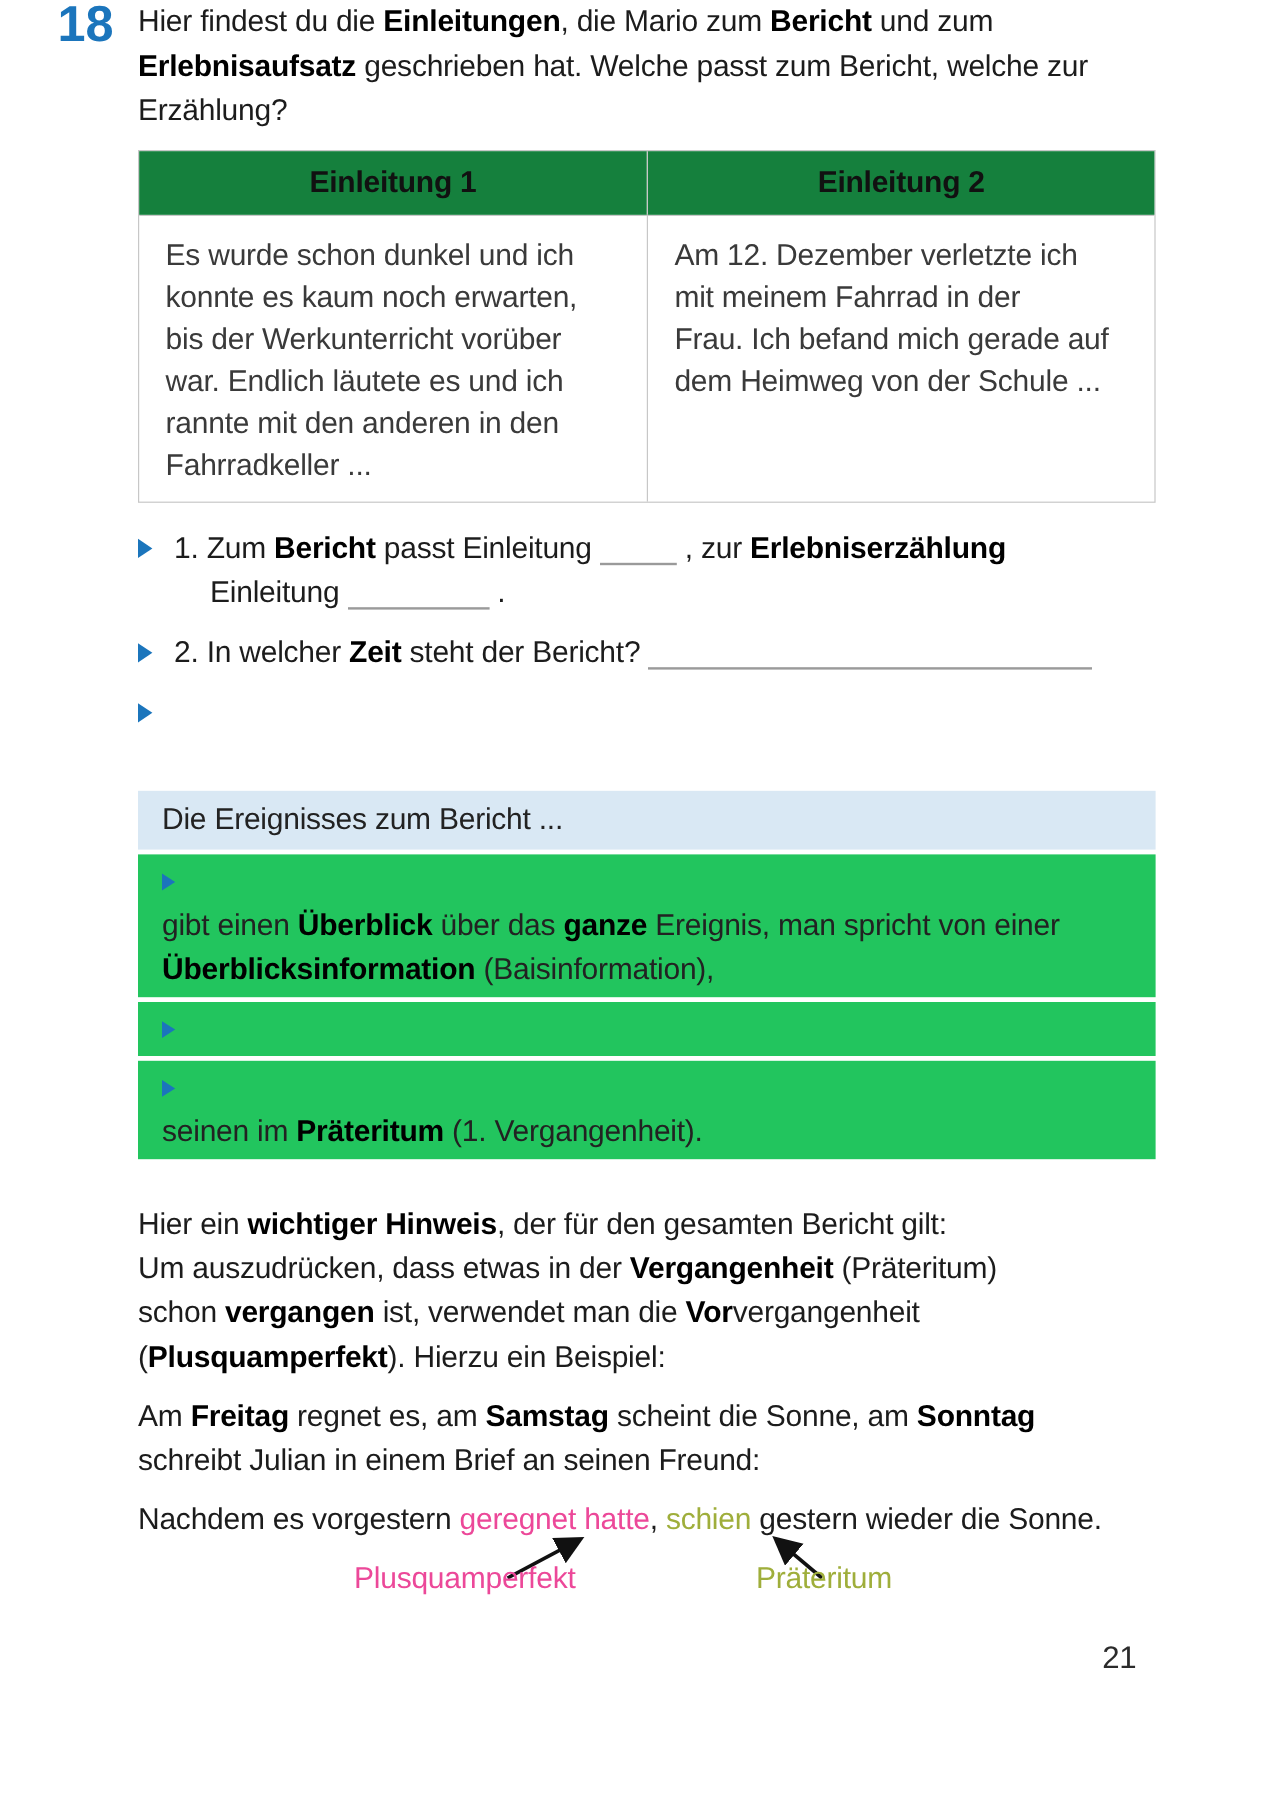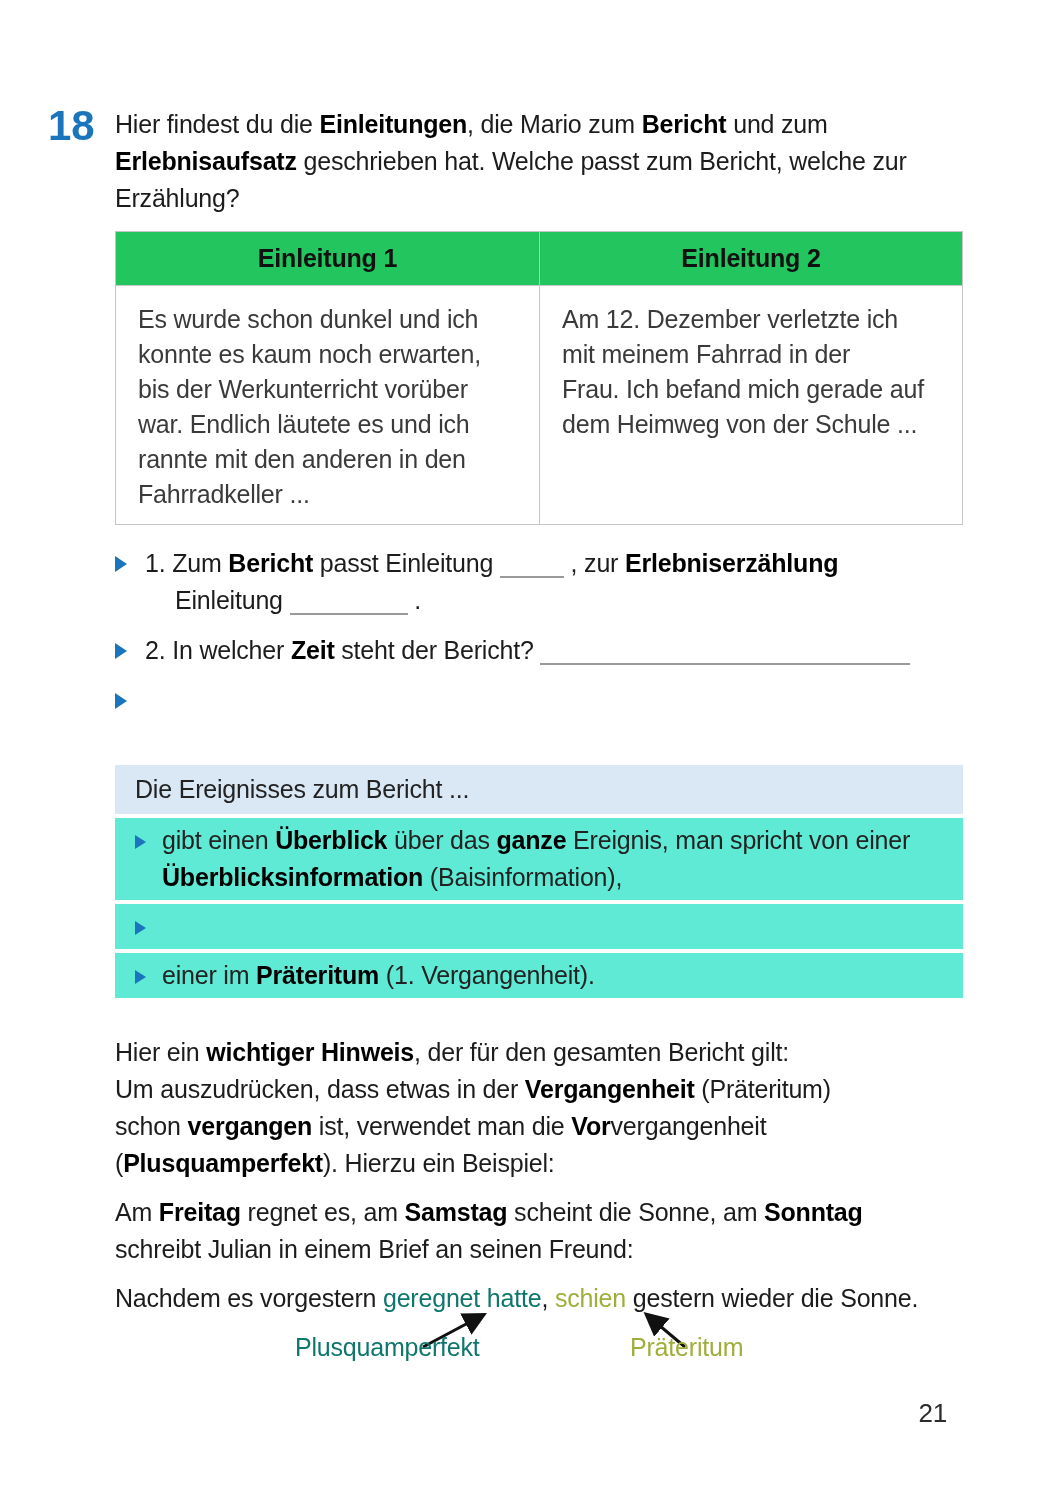--- a/index.html
+++ b/index.html
@@ -3,58 +3,58 @@
 <meta charset="utf-8">
 <style>
   html,body{margin:0;padding:0;background:#ffffff;}
   .page{
     width:1057px;height:1500px;position:relative;background:#ffffff;
     font-family:"Liberation Sans",sans-serif;
     font-size:25px;line-height:37px;color:#1c1c1c;letter-spacing:-0.2px;
     overflow:hidden;
   }
   .bold,.b{font-weight:700;color:#000;}
-  .magenta{color:#0f766e;}
+  .magenta{color:#ec4899;}
   .green{color:#9fae3b;}
   .line{white-space:nowrap;}
   .blank{display:inline-block;height:10px;border-bottom:2px solid #9a9a9a;vertical-align:-6px;}
   .bl-a{width:64px;}
   .bl-b{width:118px;}
   .bl-c{width:370px;}
   .bl-d{width:96px;}
 
   
-  .ex-head{display:flex;padding-top:106px;}
+  .ex-head{display:flex;}
   .ex-num{width:115px;box-sizing:border-box;padding-left:48px;
     font-size:42px;font-weight:700;color:#1b75bc;line-height:40px;}
   .ex-intro{width:860px;}
 
   
   .table{margin:14px 94px 0 115px;border:1px solid #c7c7c7;}
   .trow{display:flex;}
   .th,.td{width:50%;box-sizing:border-box;}
-  .thead .th{background:#22c55e;font-weight:700;text-align:center;padding:8px 16px;color:#111;}
+  .thead .th{background:#15803d;font-weight:700;text-align:center;padding:8px 16px;color:#111;}
   .thead{border-bottom:1px solid #c7c7c7;}
   .th + .th,.td + .td{border-left:1px solid #c7c7c7;}
   .td{padding:16px 16px 12px 22px;color:#3a3a3a;}
   .td .line{line-height:35px;}
   .td.col2{}
 
   
   .questions{margin:20px 0 0 115px;}
   .question{display:flex;margin-bottom:13px;}
   .q-marker{width:30px;flex:none;}
   .tri{width:0;height:0;border-left:12px solid #1b75bc;border-top:8px solid transparent;
     border-bottom:8px solid transparent;display:inline-block;margin-top:10px;}
   .indent{padding-left:30px;}
 
   
   .infobox{margin:46px 94px 0 115px;}
   .ib-title{background:#d9e8f4;padding:6px 0 6px 20px;color:#222;}
-  .ib-row{background:#5eead4;margin-top:4px;padding:4px 0 4px 20px;display:flex;color:#222;}
+  .ib-row{background:#22c55e;margin-top:4px;padding:4px 0 4px 20px;display:flex;color:#222;flex-direction:column;}
   .ib-marker{width:27px;flex:none;}
   .ib-marker .tri{border-left-width:11px;border-top-width:7px;border-bottom-width:7px;margin-top:11px;}
 
   
   .para{margin-left:115px;}
   .hinweis{margin-top:36px;}
   .example-intro{margin-top:12px;}
   .sentence{margin-top:12px;}
 
   
@@ -134,21 +134,21 @@
         <div class="line"><span>gibt einen </span><span class="b">Überblick</span><span> über das </span><span class="b">ganze</span><span> Ereignis, man spricht von einer</span></div>
         <div class="line"><span class="b">Überblicksinformation</span><span> (Baisinformation),</span></div>
       </div>
     </div>
     <div class="ib-row">
       <div class="ib-marker"><span class="tri"></span></div>
     </div>
     <div class="ib-row">
       <div class="ib-marker"><span class="tri"></span></div>
       <div>
-        <div class="line"><span>einer im </span><span class="b">Präteritum</span><span> (1. Vergangenheit).</span></div>
+        <div class="line"><span>seinen im </span><span class="b">Präteritum</span><span> (1. Vergangenheit).</span></div>
       </div>
     </div>
   </div>
 
   <div class="para hinweis">
     <div class="line"><span>Hier ein </span><span class="b">wichtiger Hinweis</span><span>, der für den gesamten Bericht gilt:</span></div>
     <div class="line"><span>Um auszudrücken, dass etwas in der </span><span class="b">Vergangenheit</span><span> (Präteritum)</span></div>
     <div class="line"><span>schon </span><span class="b">vergangen</span><span> ist, verwendet man die </span><span class="b">Vor</span><span>vergangenheit</span></div>
     <div class="line"><span>(</span><span class="b">Plusquamperfekt</span><span>). Hierzu ein Beispiel:</span></div>
   </div>

